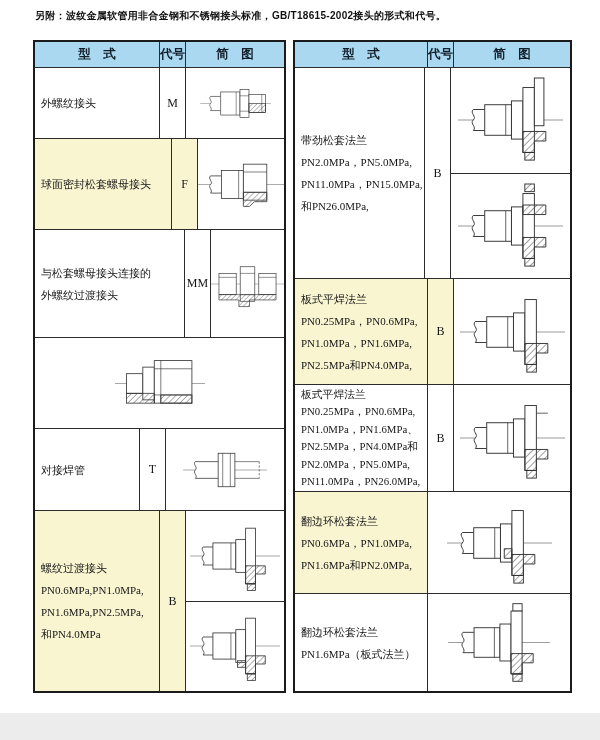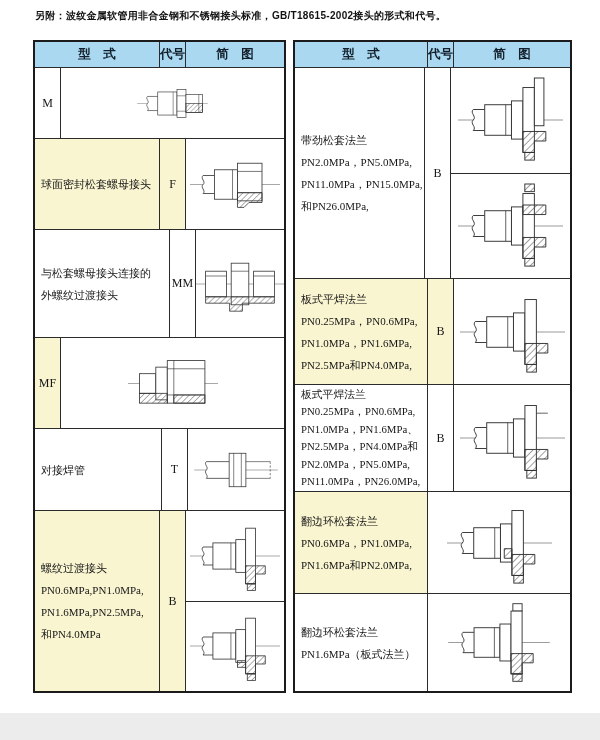--- a/index.html
+++ b/index.html
@@ -56,20 +56,23 @@
 <div class="page-title">另附：波纹金属软管用非合金钢和不锈钢接头标准，GB/T18615-2002接头的形式和代号。</div>
 
 <div class="tables">
   <div class="tbl tbl-left" id="tbl-left">
       <div class="tr head" style="height:26px">
     <div class="td th" style="width:125px">型　式</div>
     <div class="td th" style="width:26px">代号</div>
     <div class="td th" style="width:98px;flex:1">简　图</div>
   </div>
       <div class="tr" style="height:71px">
+      <div class="td type-cell" style="width:125px">
+        <span class="type-text">外螺纹接头</span>
+      </div>
       <div class="td code-cell" style="width:26px">
         <span class="code-text">M</span>
       </div>
       <div class="td diagram-cell" style="width:98px;flex:1">
           <div class="diag-slot">
             <svg width="71" height="59" viewBox="0 0 110 92" preserveAspectRatio="xMidYMid meet">
               <line x1="0" y1="46" x2="110" y2="46" stroke="#666" stroke-width="0.7"></line>
               <path d="M32,35 H16 c-4,3.7 4,7.3 0,11 c-4,3.7 4,7.3 0,11 H32" fill="#fff" stroke="#333333" stroke-width="1"></path>
               <rect x="32" y="28" width="30" height="36" fill="#fff" stroke="#333333" stroke-width="1"></rect>
               <line x1="56" y1="28" x2="56" y2="64" stroke="#333333" stroke-width="0.8"></line>
@@ -77,21 +80,21 @@
               <line x1="62" y1="34" x2="76" y2="34" stroke="#333333" stroke-width="0.8"></line>
               <line x1="62" y1="58" x2="76" y2="58" stroke="#333333" stroke-width="0.8"></line>
               <rect x="76" y="32" width="26" height="28" fill="#fff" stroke="#333333" stroke-width="1"></rect>
               <rect x="76" y="46" width="26" height="14" fill="url(#hatch)" stroke="#333333" stroke-width="1"></rect>
               <line x1="96" y1="32" x2="96" y2="60" stroke="#333333" stroke-width="0.8"></line>
             </svg>
           </div>
         </div>
     </div>
       <div class="tr hl" style="height:91px">
-      <div class="td type-cell" style="width:125px">
+      <div class="td type-cell" style="width:137px">
         <span class="type-text">球面密封松套螺母接头</span>
       </div>
       <div class="td code-cell" style="width:26px">
         <span class="code-text">F</span>
       </div>
       <div class="td diagram-cell" style="width:98px;flex:1">
           <div class="diag-slot">
             <svg width="90" height="79" viewBox="0 0 110 92" preserveAspectRatio="xMidYMid meet">
               <line x1="0" y1="46" x2="110" y2="46" stroke="#666" stroke-width="0.7"></line>
               <path d="M30,35 H16 c-4,3.7 4,7.3 0,11 c-4,3.7 4,7.3 0,11 H30" fill="#fff" stroke="#333333" stroke-width="1"></path>
@@ -99,21 +102,21 @@
               <line x1="52" y1="28" x2="52" y2="64" stroke="#333333" stroke-width="0.8"></line>
               <rect x="58" y="20" width="30" height="46" fill="#fff" stroke="#333333" stroke-width="1"></rect>
               <line x1="58" y1="30" x2="88" y2="30" stroke="#333333" stroke-width="0.8"></line>
               <line x1="58" y1="56" x2="88" y2="56" stroke="#333333" stroke-width="0.8"></line>
               <path d="M58,56 h30 v12 h-16 l-6,6 h-8 z" fill="url(#hatch)" stroke="#333333" stroke-width="1"></path>
             </svg>
           </div>
         </div>
     </div>
       <div class="tr" style="height:108px">
-      <div class="td type-cell" style="width:135px">
+      <div class="td type-cell" style="width:150px">
         <span class="type-text">与松套螺母接头连接的
 外螺纹过渡接头</span>
       </div>
       <div class="td code-cell" style="width:26px">
         <span class="code-text">MM</span>
       </div>
       <div class="td diagram-cell" style="width:98px;flex:1">
           <div class="diag-slot">
             <svg width="90" height="88" viewBox="0 0 110 92" preserveAspectRatio="xMidYMid meet">
               <line x1="0" y1="46" x2="110" y2="46" stroke="#666" stroke-width="0.7"></line>
@@ -123,41 +126,38 @@
               <line x1="72" y1="36" x2="98" y2="36" stroke="#333333" stroke-width="0.8"></line>
               <rect x="44" y="20" width="22" height="52" fill="#fff" stroke="#333333" stroke-width="1"></rect>
               <line x1="44" y1="30" x2="66" y2="30" stroke="#333333" stroke-width="0.8"></line>
               <line x1="44" y1="62" x2="66" y2="62" stroke="#333333" stroke-width="0.8"></line>
               <path d="M12,62 H98 v8 H58 v10 H42 v-10 H12 z" fill="url(#hatch)" stroke="#333333" stroke-width="1"></path>
             </svg>
           </div>
         </div>
     </div>
       <div class="tr hl" style="height:91px">
-      <div class="td code-cell" style="width:26px">
-        <span class="code-text">MF</span>
-      </div>
       <div class="td diagram-cell" style="width:98px;flex:1">
           <div class="diag-slot">
             <svg width="90" height="79" viewBox="0 0 110 92" preserveAspectRatio="xMidYMid meet">
               <line x1="0" y1="46" x2="110" y2="46" stroke="#666" stroke-width="0.7"></line>
               <rect x="14" y="34" width="20" height="24" fill="#fff" stroke="#333333" stroke-width="1"></rect>
               <rect x="34" y="26" width="14" height="40" fill="#fff" stroke="#333333" stroke-width="1"></rect>
               <rect x="48" y="18" width="46" height="52" fill="#fff" stroke="#333333" stroke-width="1"></rect>
               <line x1="56" y1="18" x2="56" y2="70" stroke="#333333" stroke-width="0.8"></line>
               <line x1="48" y1="28" x2="94" y2="28" stroke="#333333" stroke-width="0.8"></line>
               <line x1="48" y1="60" x2="94" y2="60" stroke="#333333" stroke-width="0.8"></line>
               <rect x="14" y="58" width="34" height="12" fill="url(#hatch)" stroke="#333333" stroke-width="1"></rect>
               <rect x="56" y="60" width="38" height="10" fill="url(#hatch)" stroke="#333333" stroke-width="1"></rect>
             </svg>
           </div>
         </div>
     </div>
       <div class="tr" style="height:82px">
-      <div class="td type-cell" style="width:127px">
+      <div class="td type-cell" style="width:105px">
         <span class="type-text">对接焊管</span>
       </div>
       <div class="td code-cell" style="width:26px">
         <span class="code-text">T</span>
       </div>
       <div class="td diagram-cell" style="width:98px;flex:1">
           <div class="diag-slot">
             <svg width="84" height="70" viewBox="0 0 110 92" preserveAspectRatio="xMidYMid meet">
               <line x1="0" y1="46" x2="110" y2="46" stroke="#666" stroke-width="0.7"></line>
               <path d="M46,35 H16 c-4,3.7 4,7.3 0,11 c-4,3.7 4,7.3 0,11 H46" fill="#fff" stroke="#333333" stroke-width="1"></path>

